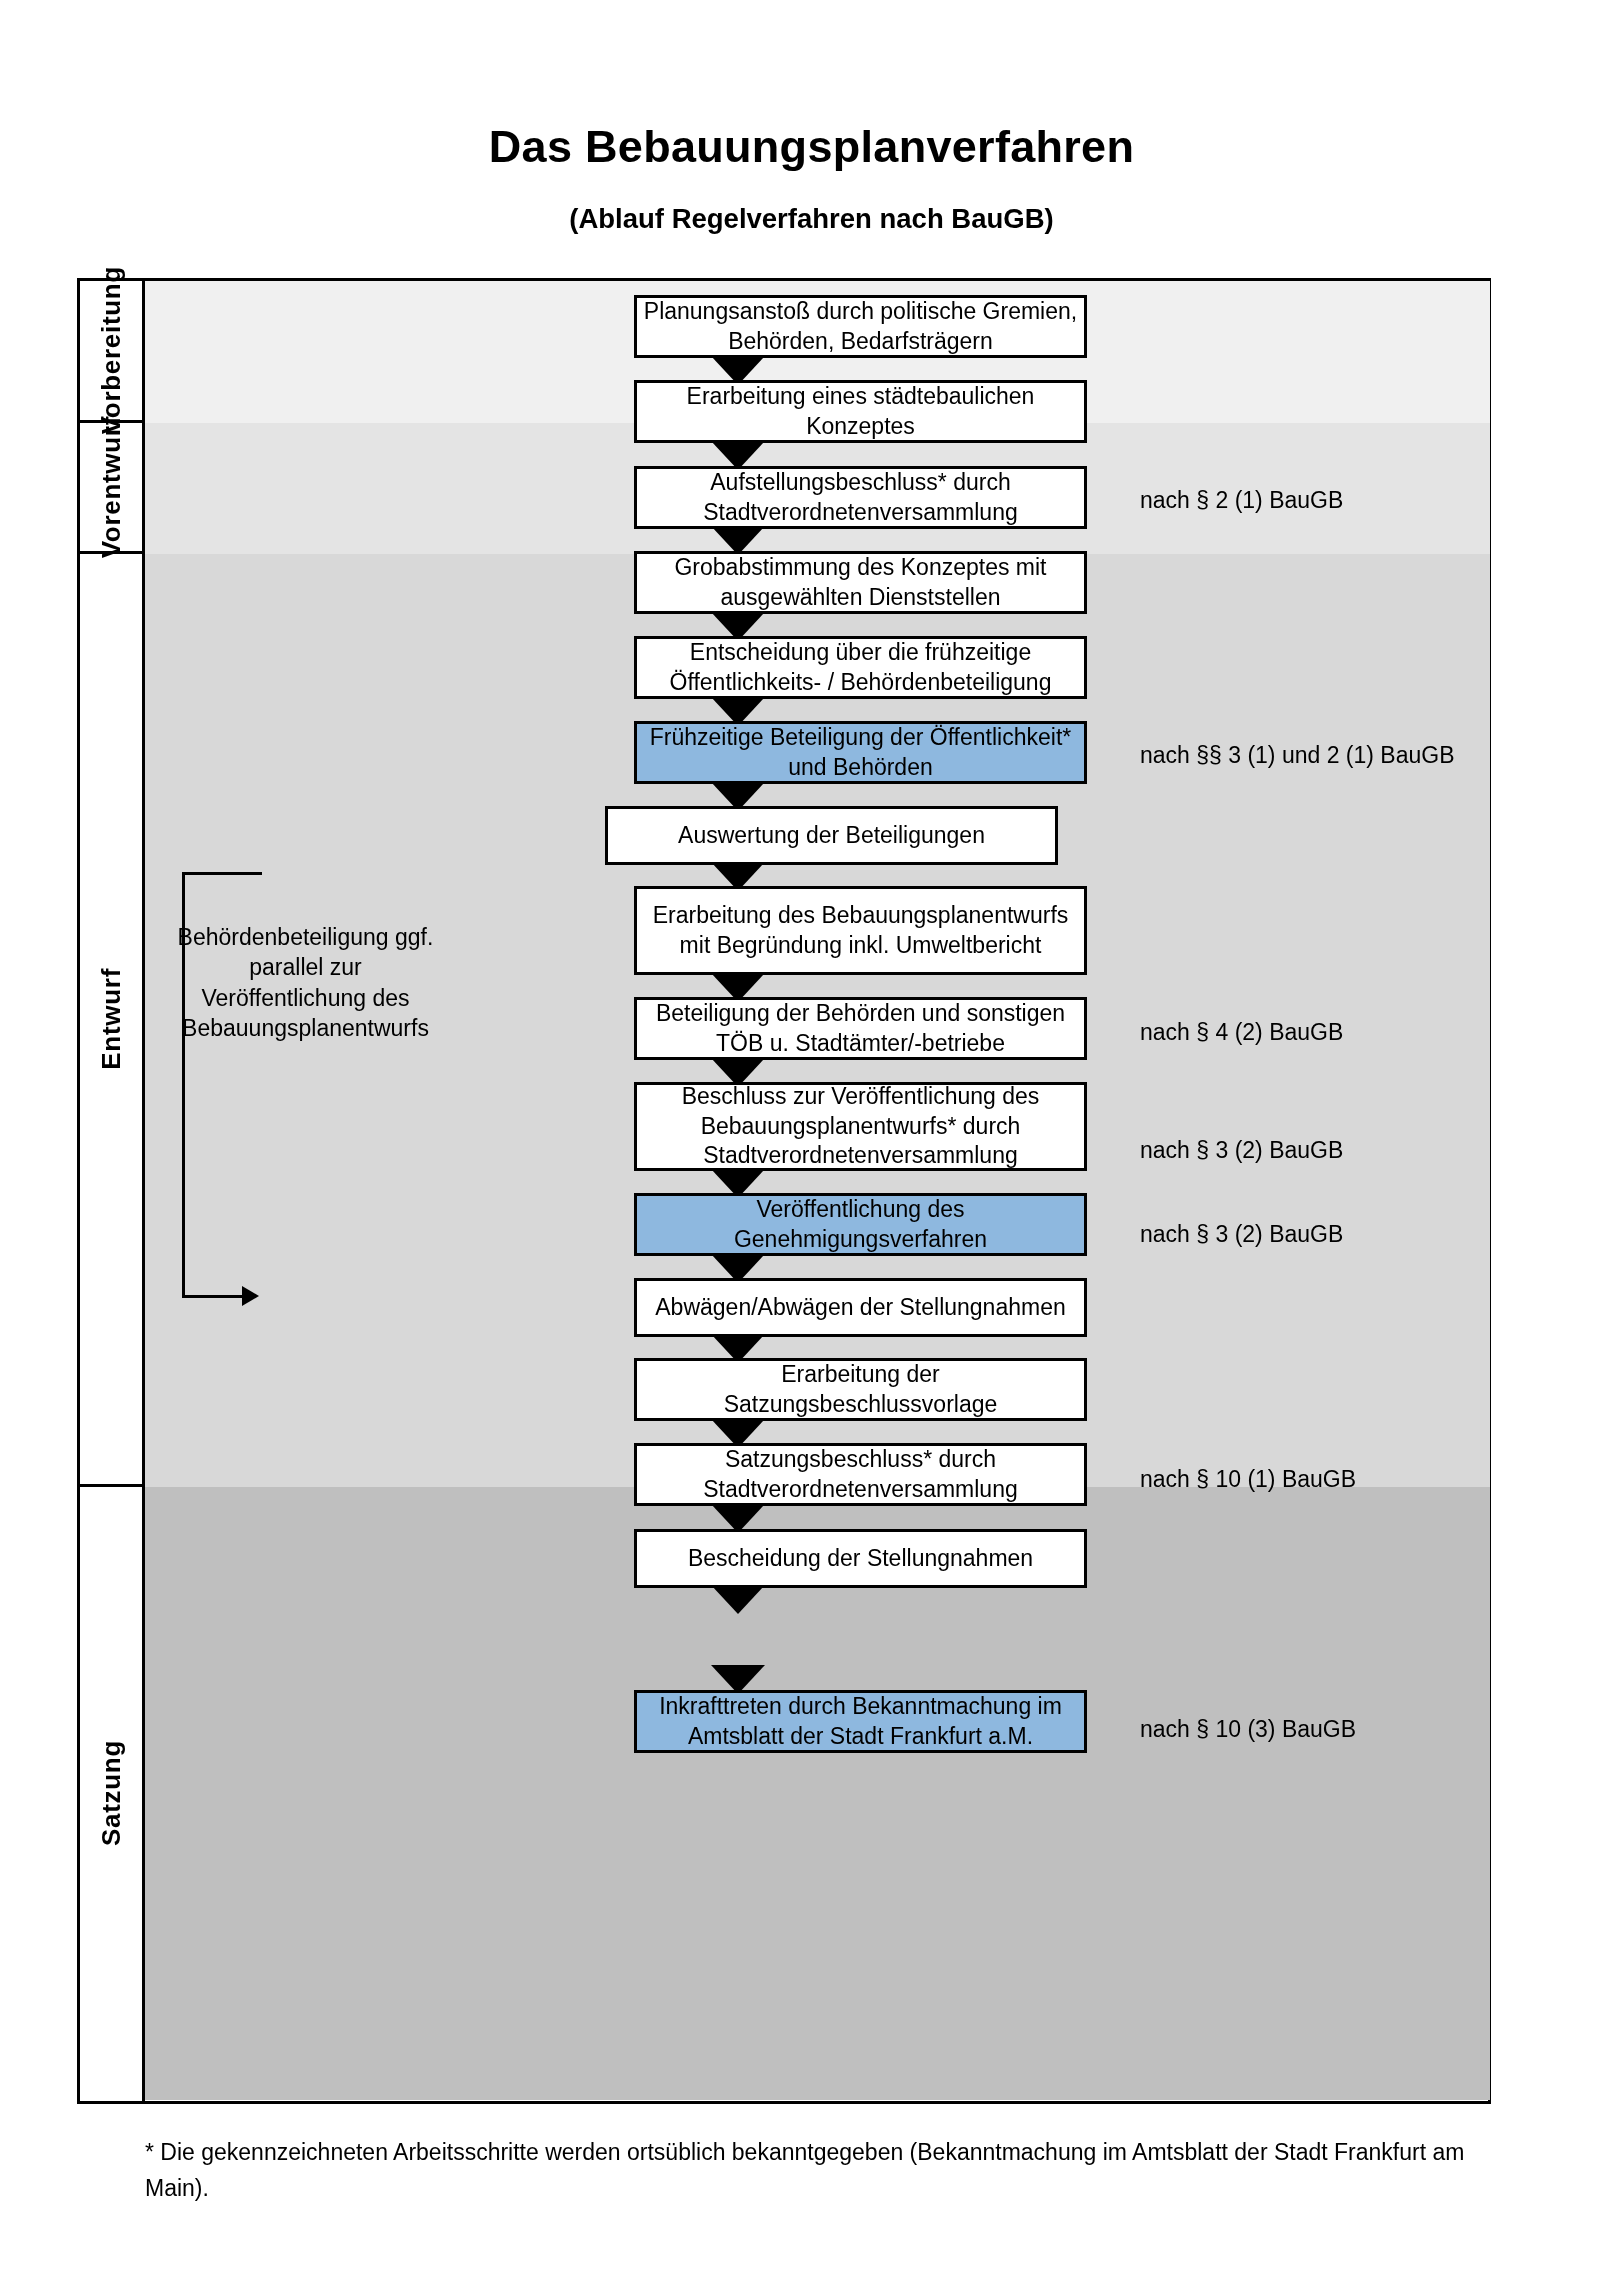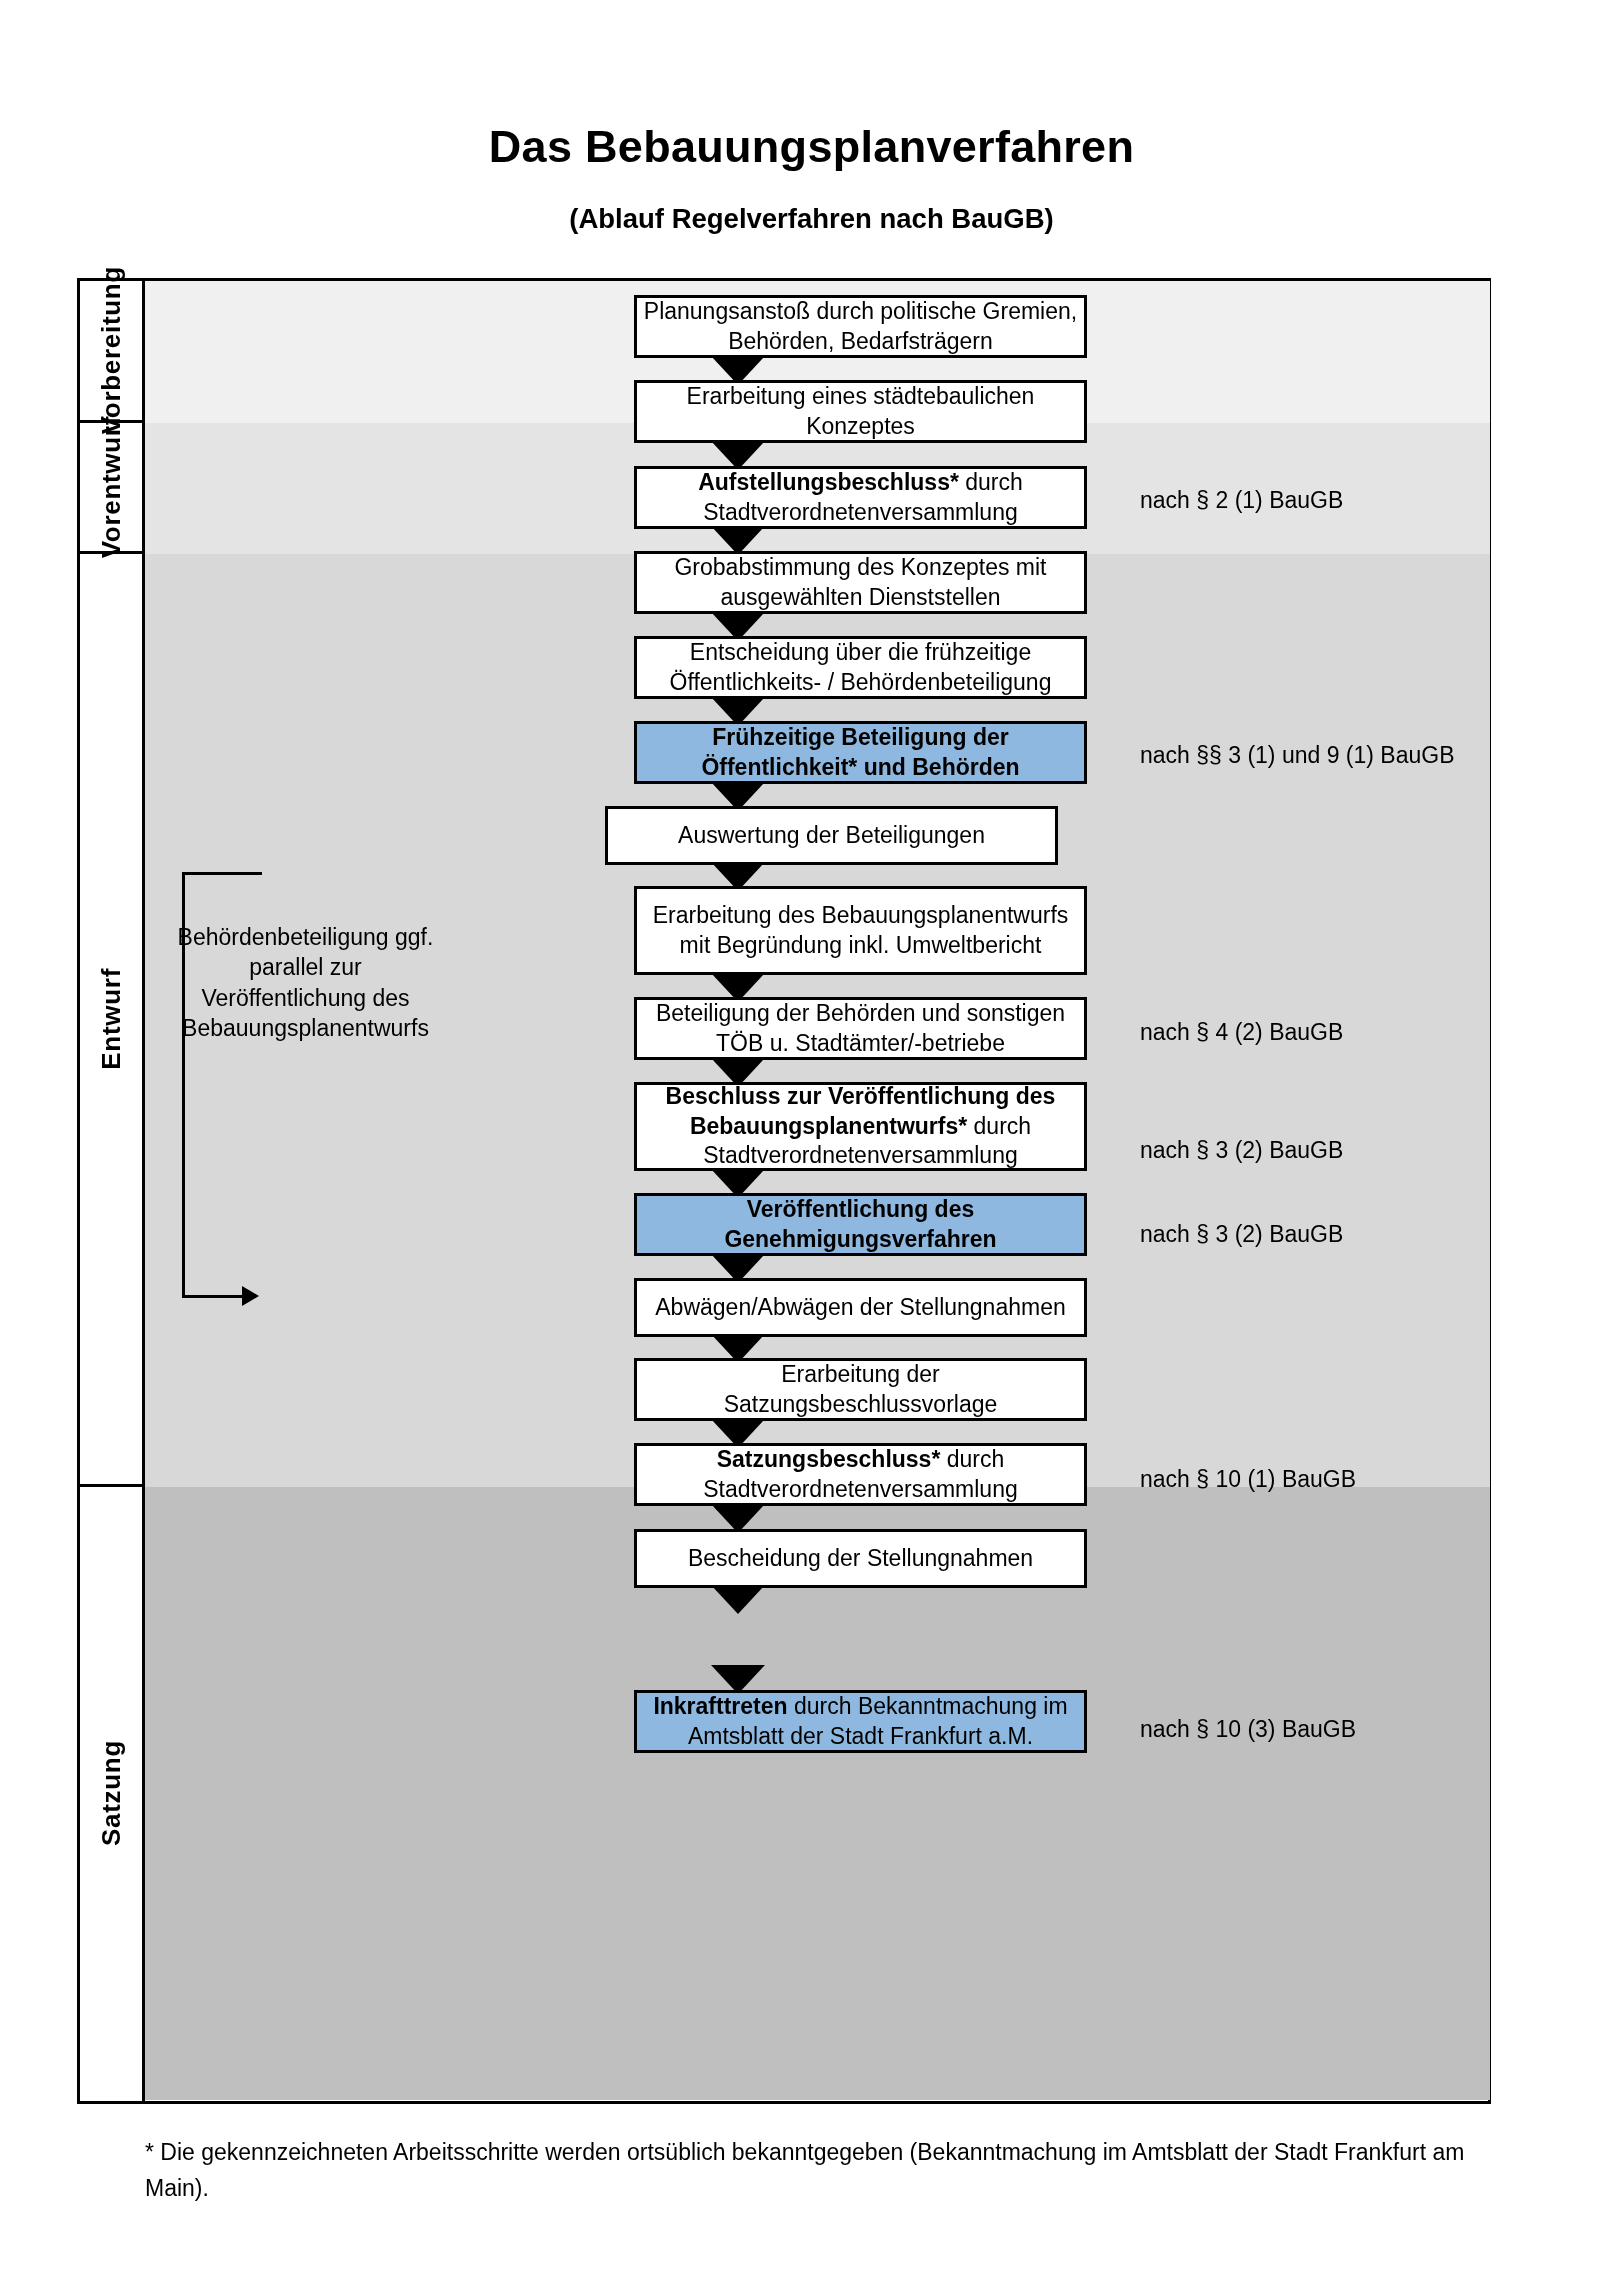--- a/index.html
+++ b/index.html
@@ -98,21 +98,21 @@
     display: flex;
     align-items: center;
     justify-content: center;
     text-align: center;
     font-size: 23px;
     line-height: 1.30;
     padding: 2.6px 6.5px;
     margin-left: 47px;
   }
   .flowbox.blue { background: #8EB8DF; }
-  .flowbox b { font-weight: bold; }
+  .flowbox b { font-weight: normal; }
 
   
   .arrow {
     position: absolute;
     width: 0;
     height: 0;
     border-left: 27px solid transparent;
     border-right: 27px solid transparent;
     border-top-style: solid;
     border-top-color: #000000;
@@ -288,21 +288,21 @@
   <div class="arrow" style="left:631px;top:1384px;border-top-width:29px;"></div>
 
   <div class="flowbox blue" style="left:507px;top:1409px;height:63px;">
     <span><b>Inkrafttreten</b> <span>durch Bekanntmachung im Amtsblatt der Stadt Frankfurt a.M.</span></span>
   </div>
 
   <div class="lawnote" style="left:1060px;top:206px;">
     <span>nach § 2 (1) BauGB</span>
   </div>
   <div class="lawnote" style="left:1060px;top:461px;">
-    <span>nach §§ 3 (1) und 9 (1) BauGB</span>
+    <span>nach §§ 3 (1) und 2 (1) BauGB</span>
   </div>
   <div class="lawnote" style="left:1060px;top:738px;">
     <span>nach § 4 (2) BauGB</span>
   </div>
   <div class="lawnote" style="left:1060px;top:856px;">
     <span>nach § 3 (2) BauGB</span>
   </div>
   <div class="lawnote" style="left:1060px;top:940px;">
     <span>nach § 3 (2) BauGB</span>
   </div>

